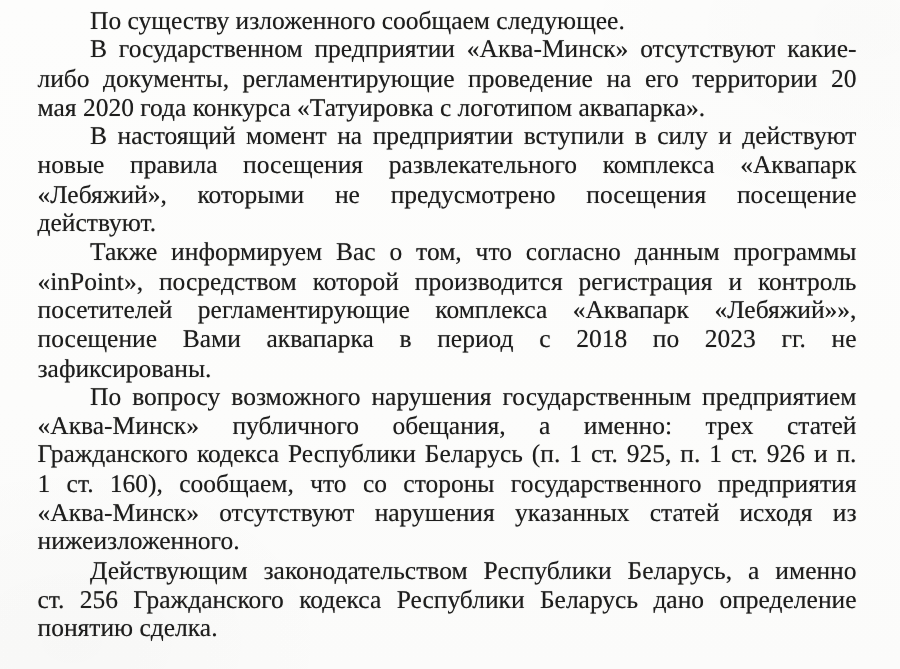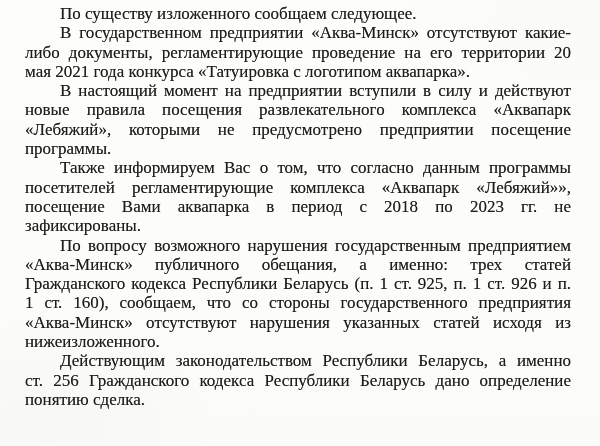--- a/index.html
+++ b/index.html
@@ -45,26 +45,27 @@
   }
 </style>
 </head>
 <body style="background: rgb(252, 252, 251);">
 
 <div class="scan-surface"></div>
 <div class="textblock" style="color: rgb(29, 29, 28);">
     <div class="line indent last">По существу изложенного сообщаем следующее.</div>
     <div class="line indent">В государственном предприятии «Аква-Минск» отсутствуют какие-</div>
     <div class="line">либо документы, регламентирующие проведение на его территории 20</div>
-    <div class="line last">мая 2021 года конкурса «Татуировка с логотипом аквапарка».</div>
+    <div class="line last">мая 2020 года конкурса «Татуировка с логотипом аквапарка».</div>
     <div class="line indent">В настоящий момент на предприятии вступили в силу и действуют</div>
     <div class="line">новые правила посещения развлекательного комплекса «Аквапарк</div>
-    <div class="line">«Лебяжий», которыми не предусмотрено предприятии посещение</div>
-    <div class="line last">программы.</div>
+    <div class="line">«Лебяжий», которыми не предусмотрено посещения посещение</div>
+    <div class="line last">действуют.</div>
     <div class="line indent">Также информируем Вас о том, что согласно данным программы</div>
+    <div class="line">«inPoint», посредством которой производится регистрация и контроль</div>
     <div class="line">посетителей регламентирующие комплекса «Аквапарк «Лебяжий»»,</div>
     <div class="line">посещение Вами аквапарка в период с 2018 по 2023 гг. не</div>
     <div class="line last">зафиксированы.</div>
     <div class="line indent">По вопросу возможного нарушения государственным предприятием</div>
     <div class="line">«Аква-Минск» публичного обещания, а именно: трех статей</div>
     <div class="line">Гражданского кодекса Республики Беларусь (п. 1 ст. 925, п. 1 ст. 926 и п.</div>
     <div class="line">1 ст. 160), сообщаем, что со стороны государственного предприятия</div>
     <div class="line">«Аква-Минск» отсутствуют нарушения указанных статей исходя из</div>
     <div class="line last">нижеизложенного.</div>
     <div class="line indent">Действующим законодательством Республики Беларусь, а именно</div>

